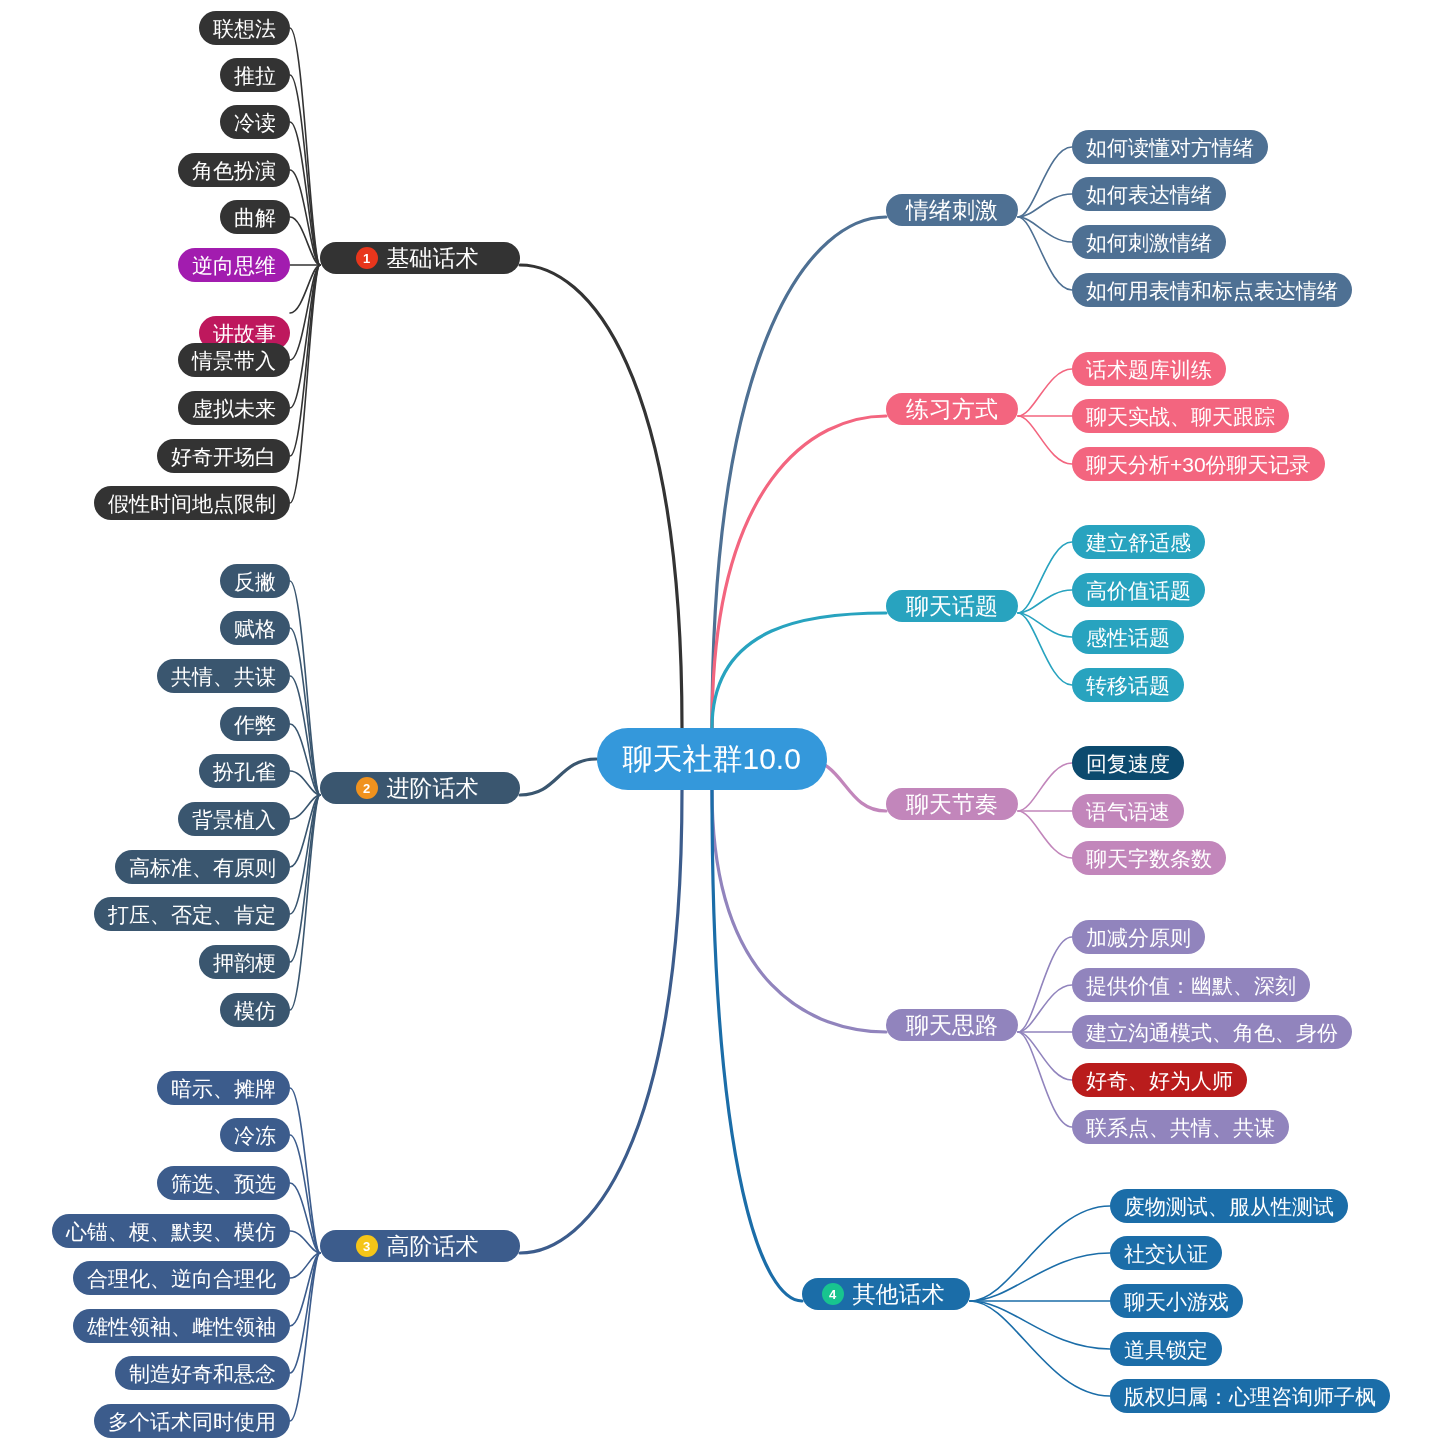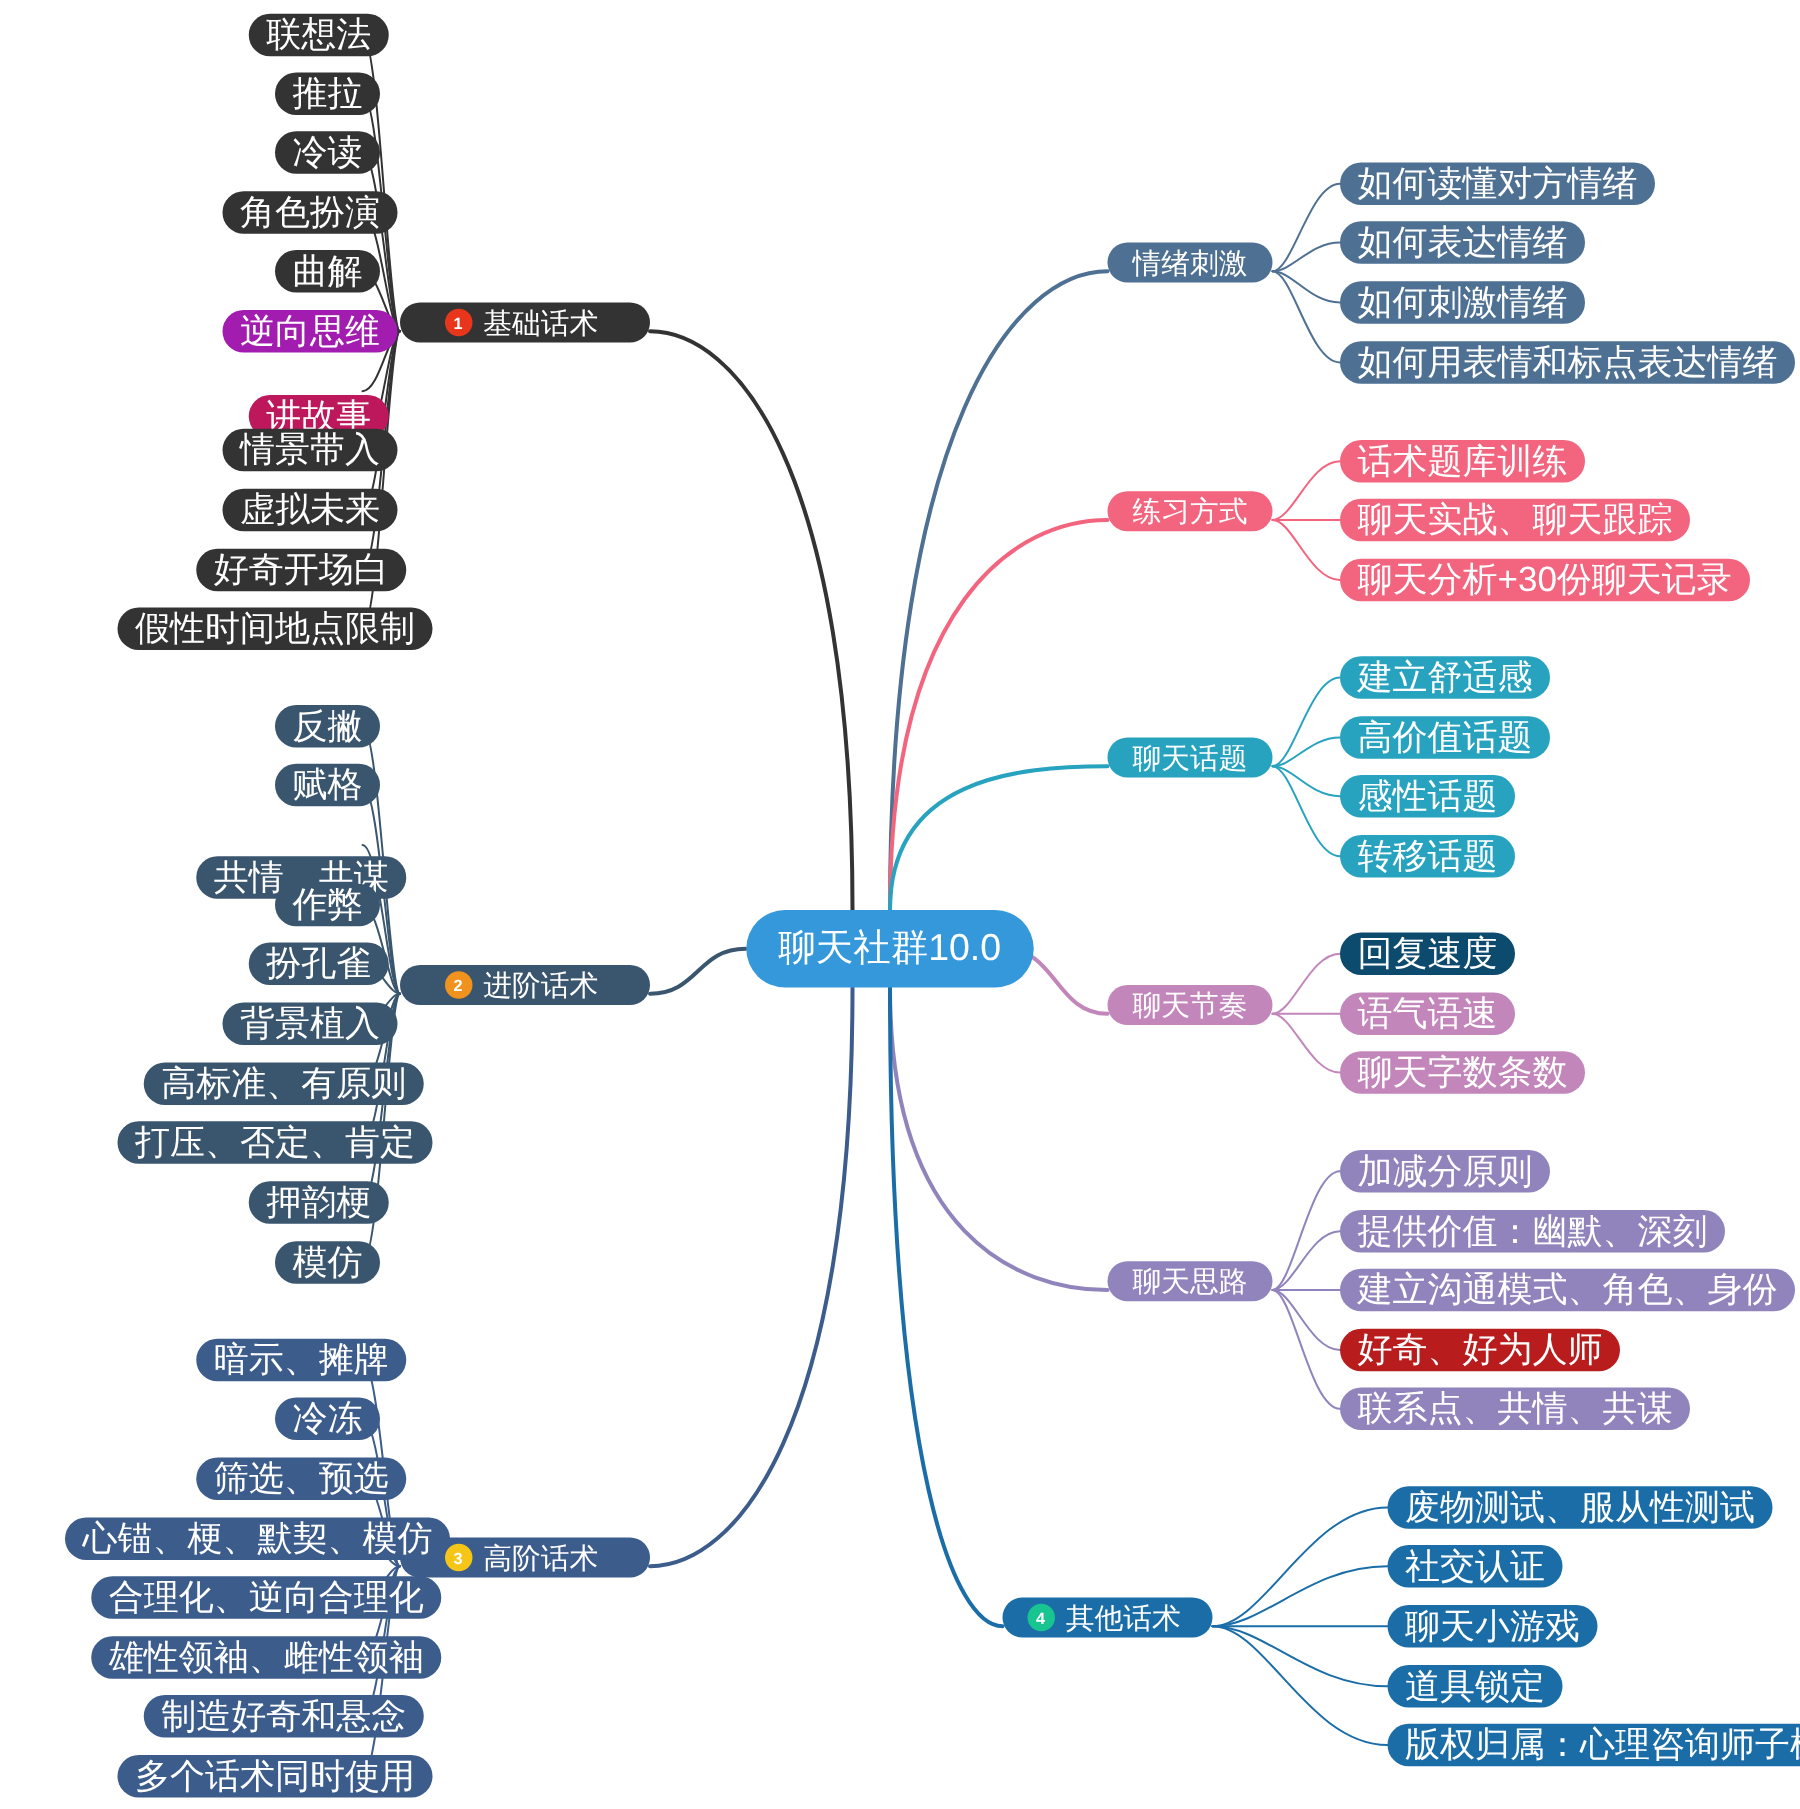--- a/index.html
+++ b/index.html
@@ -15,21 +15,21 @@
     display:flex;align-items:center;justify-content:center;
     color:#ffffff;
     border-radius:999px;
     white-space:nowrap;
     box-sizing:border-box;
     line-height:1;
   }
   .leaf{
     height:34px;
     padding:0 14px;
-    font-size:28px;
+    font-size:21px;
   }
   .trunk{
     height:32px;
     padding:0 20px;
     font-size:23px;
   }
   .trunk.num{padding-left:14px;}
   .root{
     height:62px;
     padding:0 26px;
@@ -157,21 +157,21 @@
       <div class="node trunk num" style="background: rgb(58, 86, 111); width: 200px; left: 320px; top: 772px;">
         <span class="badge" style="background: rgb(240, 146, 30);">2</span>
         <span class="lbl">进阶话术</span>
       </div>
       <div class="node leaf" style="background: rgb(58, 86, 111); left: 220px; top: 564px;">
         <span class="lbl">反撇</span>
       </div>
       <div class="node leaf" style="background: rgb(58, 86, 111); left: 220px; top: 611px;">
         <span class="lbl">赋格</span>
       </div>
-      <div class="node leaf" style="background: rgb(58, 86, 111); left: 157px; top: 659px; margin-top: 26px;">
+      <div class="node leaf" style="background: rgb(58, 86, 111); left: 157px; top: 659px;">
         <span class="lbl">共情、共谋</span>
       </div>
       <div class="node leaf" style="background: rgb(58, 86, 111); left: 220px; top: 707px;">
         <span class="lbl">作弊</span>
       </div>
       <div class="node leaf" style="background: rgb(58, 86, 111); left: 199px; top: 754px;">
         <span class="lbl">扮孔雀</span>
       </div>
       <div class="node leaf" style="background: rgb(58, 86, 111); left: 178px; top: 802px;">
         <span class="lbl">背景植入</span>

